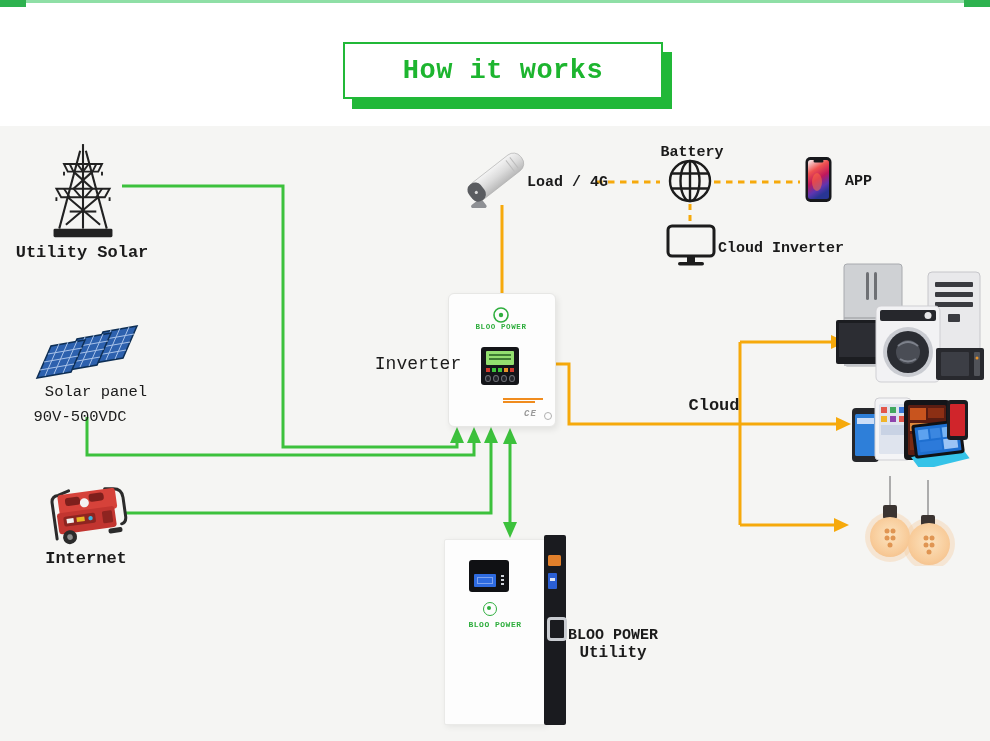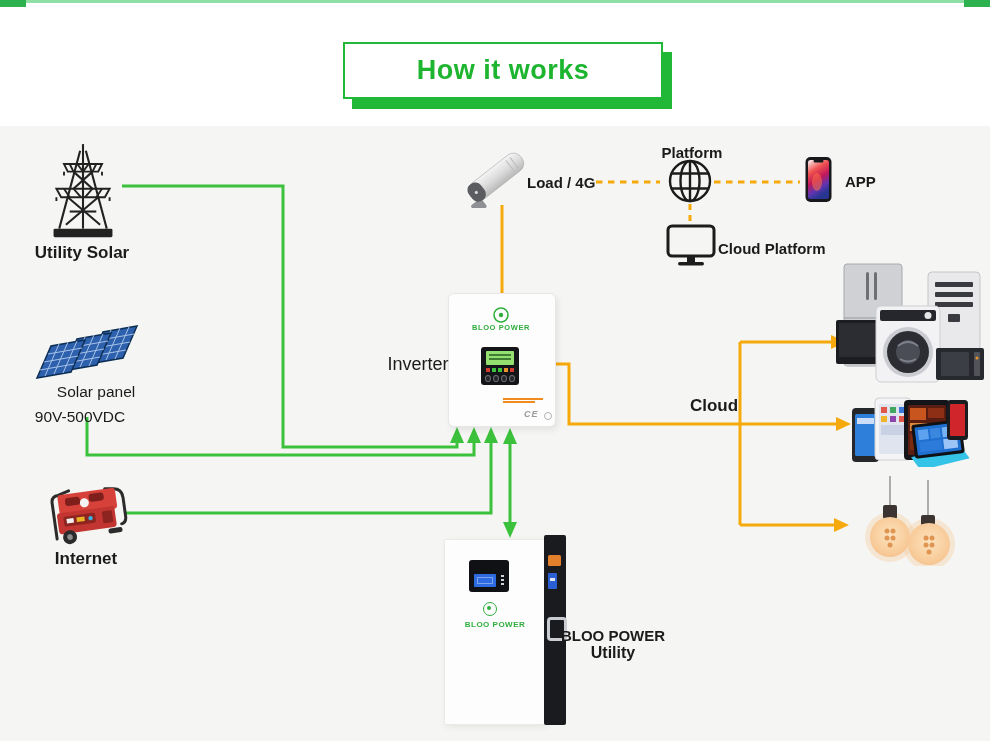--- a/index.html
+++ b/index.html
@@ -1,17 +1,17 @@
 <!DOCTYPE html>
 <html><head>
 <meta charset="utf-8">
 <style>
   html,body{margin:0;padding:0;background:#fff;}
   .stage{position:relative;width:990px;height:741px;background:#ffffff;overflow:hidden;
-         font-family:Liberation Sans, sans-serif;color:#1b1b1b;}
+         font-family:Liberation Mono, monospace;color:#1b1b1b;}
   .gray-area{position:absolute;left:0;top:126px;width:990px;height:615px;background:#f5f5f3;}
   .top-edge{position:absolute;left:0;top:0;width:990px;height:3px;background:#8fdfa6;}
   .corner-cap{position:absolute;top:0;width:26px;height:7px;background:#2eb24f;}
   .corner-cap.left{left:0;} .corner-cap.right{right:0;}
 
   .title-box{position:absolute;left:343px;top:42px;width:316px;height:53px;background:#fff;
              border:2px solid #21b838;box-shadow:9px 10px 0 #21b838;z-index:3;
              display:flex;align-items:center;justify-content:center;}
   .title-box span{font-size:27px;font-weight:bold;color:#1db52f;letter-spacing:0.5px;}
 
@@ -182,21 +182,21 @@
   <div class="lbl bold" style="left:527px;top:174px;font-size:15px">Load / 4G</div>
 
   <svg class="icon" style="left:666px;top:157px" width="48" height="48" viewBox="0 0 48 48">
     <g stroke="#1c1c1c" stroke-width="2.4" fill="none">
       <circle cx="24" cy="24" r="20"></circle>
       <ellipse cx="24" cy="24" rx="9.5" ry="20"></ellipse>
       <path d="M24,4 L24,44"></path>
       <path d="M5.5,16.5 L42.5,16.5 M5.5,31.5 L42.5,31.5"></path>
     </g>
   </svg>
-  <div class="lbl bold ctr" style="left:692px;top:144px;font-size:15px">Platform</div>
+  <div class="lbl bold ctr" style="left:692px;top:144px;font-size:15px">Battery</div>
 
   <svg class="icon" style="left:804px;top:156px" width="30" height="48" viewBox="0 0 30 48">
     <defs>
       <linearGradient id="appscr" x1="0" y1="0" x2="0.35" y2="1">
         <stop offset="0" stop-color="#f7f7f9"></stop>
           <stop offset="0.32" stop-color="#ef5350"></stop>
         <stop offset="0.58" stop-color="#c2185b"></stop>
           <stop offset="0.82" stop-color="#5e35b1"></stop>
         <stop offset="1" stop-color="#283593"></stop>
       </linearGradient>
@@ -206,21 +206,21 @@
     <ellipse cx="13" cy="26" rx="5" ry="9" fill="#ff7043" opacity="0.55"></ellipse>
     <rect x="9.5" y="3.5" width="10" height="3" rx="1.5" fill="#17181c"></rect>
   </svg>
   <div class="lbl bold" style="left:845px;top:173px;font-size:15px">APP</div>
 
   <svg class="icon" style="left:665px;top:224px" width="52" height="44" viewBox="0 0 52 44">
     <rect x="3" y="2" width="46" height="30" rx="4" fill="none" stroke="#1c1c1c" stroke-width="3"></rect>
     <rect x="22" y="32" width="8" height="6" fill="#1c1c1c"></rect>
     <rect x="13" y="38" width="26" height="3.5" rx="1.75" fill="#1c1c1c"></rect>
   </svg>
-  <div class="lbl bold" style="left:718px;top:240px;font-size:15px">Cloud Platform</div>
+  <div class="lbl bold" style="left:718px;top:240px;font-size:15px">Cloud Inverter</div>
 
   <div class="device" style="left:448px;top:293px;width:106px;height:132px">
     <div class="inverter-body"></div>
     <svg width="106" height="30" style="position:absolute;left:0;top:6px">
       <circle cx="53" cy="16" r="7" fill="none" stroke="#2fae3e" stroke-width="1.6"></circle>
       <circle cx="53" cy="16" r="2.2" fill="#2fae3e"></circle>
     </svg>
     <div class="inv-brand">BLOO POWER</div>
     <div class="inv-panel">
       <div class="inv-lcd">

